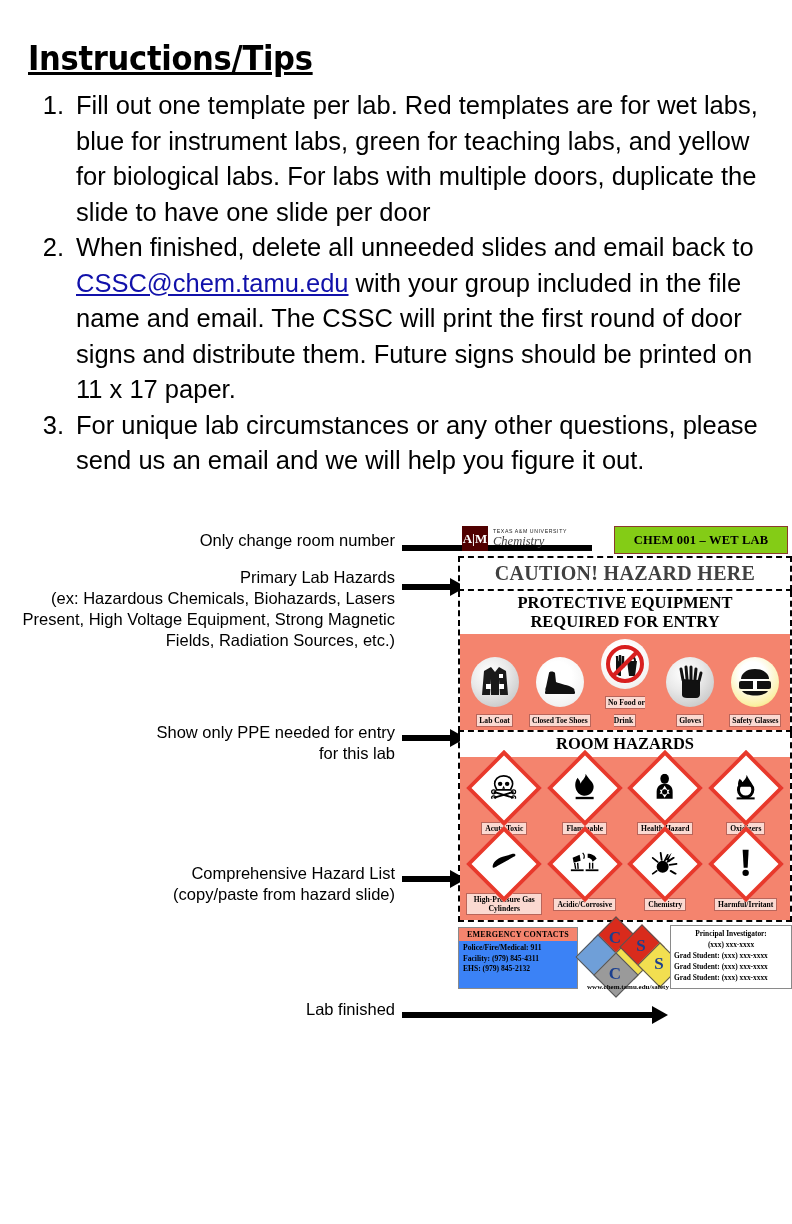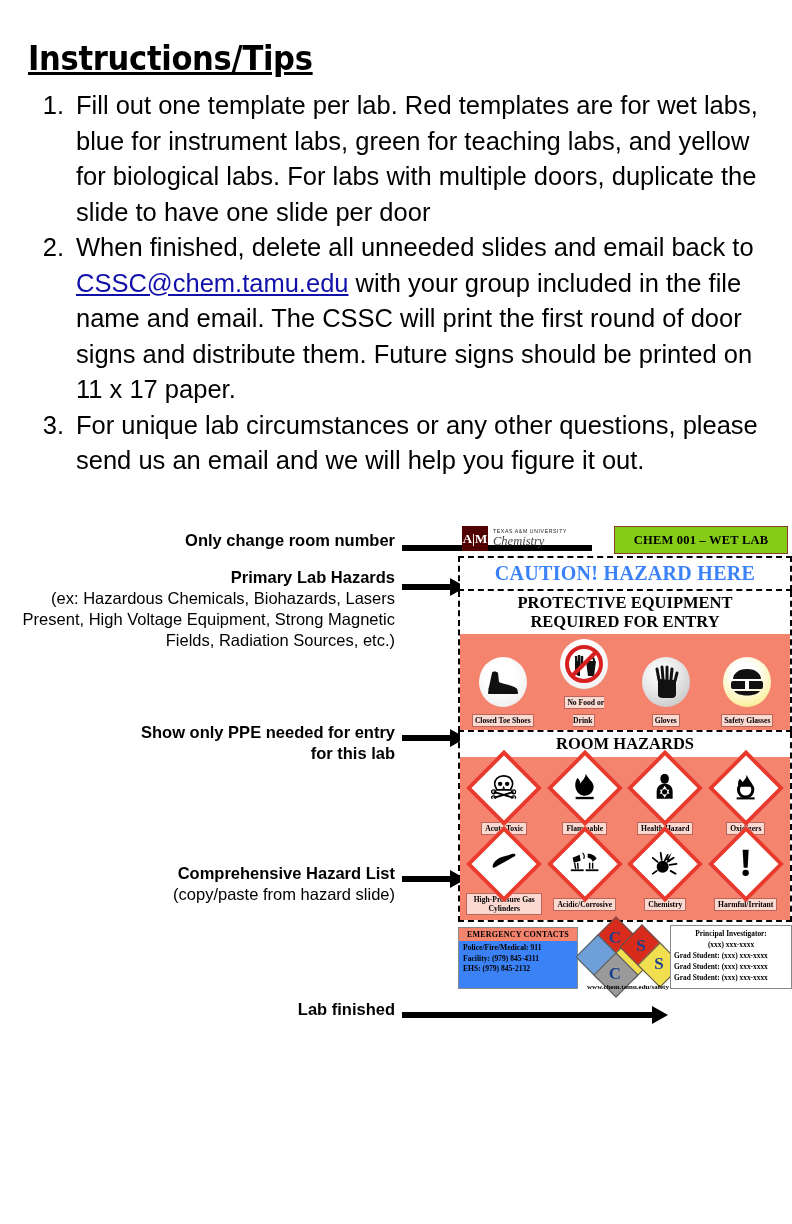--- a/index.html
+++ b/index.html
@@ -31,21 +31,21 @@
   .li-body{ flex:1 1 auto; }
   .mail{ color:#1111aa; text-decoration:underline; }
 
   
   .callout{
     position:absolute;
     text-align:right;
     font-size:16.5px;
     line-height:21px;
   }
-  .callout b{ font-weight:bold; }
+  .callout b{ font-weight:normal; }
   .callout .sub{ font-weight:normal; }
 
   
   .arrow{ position:absolute; height:0; }
   .arrow .shaft{
     position:absolute;left:0;top:0;height:6px;background:#000;
   }
   .arrow .head{
     position:absolute;top:-6px;width:0;height:0;
     border-top:9px solid transparent;
@@ -76,21 +76,21 @@
     font-family:"Liberation Serif",serif;font-weight:bold;
     font-size:12.5px;letter-spacing:.2px;
   }
 
   .band{ border:2.5px dashed #000; border-top:none; }
   .band.first{ border-top:2.5px dashed #000; }
 
   .caution{
     height:31px;background:#fff;
     display:flex;align-items:center;justify-content:center;
-    color:#3b82f6;font-family:"Liberation Serif",serif;
+    color:#404040;font-family:"Liberation Serif",serif;
     font-weight:bold;font-size:20px;letter-spacing:.3px;
   }
   .ppe-title{
     background:#fff;padding:2px 0 3px;text-align:center;
     font-family:"Liberation Serif",serif;font-weight:bold;
     font-size:16.5px;line-height:19px;
   }
   .hz-title{
     background:#fff;padding:3px 0 4px;text-align:center;
     font-family:"Liberation Serif",serif;font-weight:bold;
@@ -249,20 +249,31 @@
     <div class="caution">CAUTION! HAZARD HERE</div>
   </div>
 
   <div class="band">
     <div class="ppe-title">
       <div>PROTECTIVE EQUIPMENT</div>
       <div>REQUIRED FOR ENTRY</div>
     </div>
     <div class="ppe-row">
 
+      <div class="ppe-item">
+        <div class="ppe-badge b-grey">
+          <svg width="30" height="34" viewBox="0 0 30 34">
+              <path d="M11 2 L15 7 L19 2 L26 6 L28 30 L20 30 L20 14 L19 30 L11 30 L10 14 L10 30 L2 30 L4 6 Z" fill="#1a1a1a"></path>
+              <rect x="6" y="19" width="5" height="5" fill="#fff"></rect>
+              <rect x="19" y="19" width="5" height="5" fill="#fff"></rect>
+              <rect x="19" y="9" width="4" height="4" fill="#fff"></rect>
+            </svg>
+        </div>
+        <span class="ppe-cap">Lab Coat</span>
+      </div>
 
       <div class="ppe-item">
         <div class="ppe-badge b-white">
           <svg width="36" height="26" viewBox="0 0 36 26">
               <path d="M7 4 C7 2 12 2 13 4 L14 13 C18 15 27 16 31 19 C33 20 33 23 31 23 L5 23 C3 23 3 20 4 18 Z" fill="#111"></path>
               <rect x="3" y="22" width="30" height="3" rx="1" fill="#111"></rect>
             </svg>
         </div>
         <span class="ppe-cap">Closed Toe Shoes</span>
       </div>

